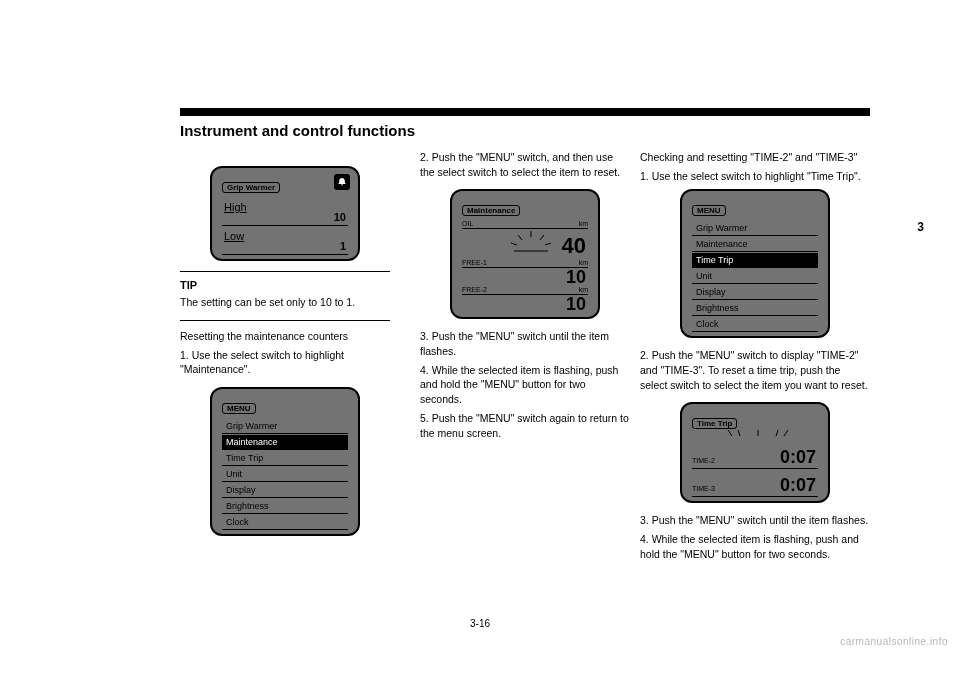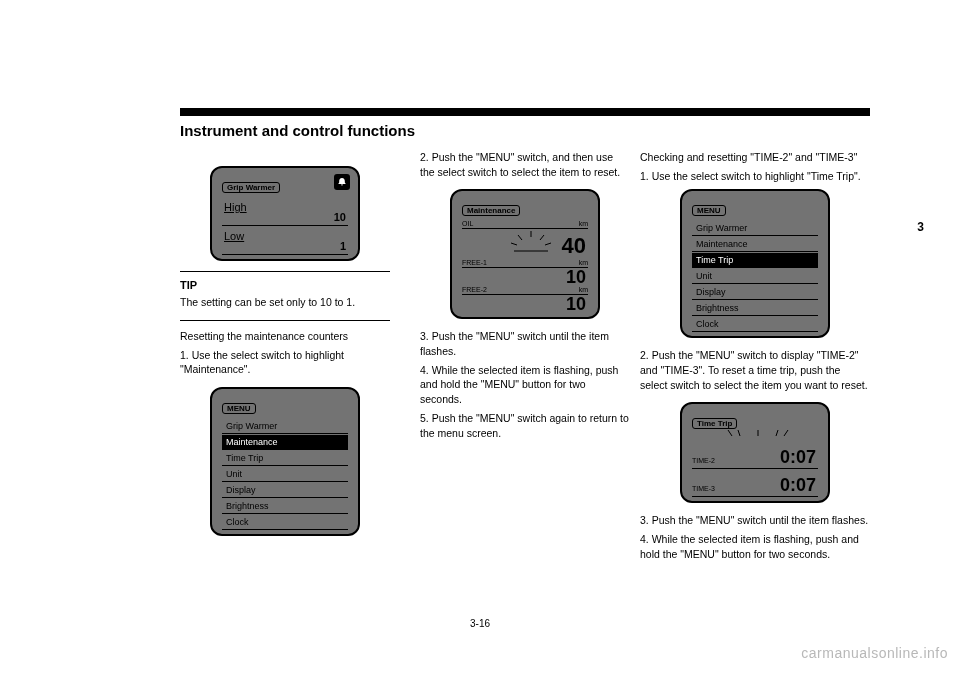--- a/index.html
+++ b/index.html
@@ -44,21 +44,21 @@
   .tt .tlbl { position: absolute; left: 0; bottom: 4px; font-size: 7px; }
   .tt .tval { position: absolute; right: 2px; bottom: 0; font-size: 18px; font-weight: 900; font-family: "Arial Black", Arial, sans-serif; }
   .tt .ticks { position: absolute; right: 10px; top: 26px; }
 
   
   .bodytext { font-size: 10.5px; line-height: 1.4; }
   .bodytext p { margin-bottom: 4px; }
   .tip { border-top: 1.5px solid #000; border-bottom: 1px solid #000; margin-top: 0; margin-bottom: 8px; padding: 4px 0 6px 0; }
   .tip .tiplabel { font-weight: bold; font-size: 11px; padding: 2px 0; display: inline-block; }
   .margin3 { position: absolute; right: 36px; top: 220px; font-weight: bold; font-size: 12px; }
-  .watermark { position: absolute; right: 12px; bottom: 18px; font-size: 14px; color: #b8b8b8; letter-spacing: 0.5px; }
+  .watermark { position: absolute; right: 12px; bottom: 32px; font-size: 10px; color: #b8b8b8; letter-spacing: 0.5px; }
   .footer { position: absolute; left: 50%; transform: translateX(-50%); bottom: 50px; font-size: 10px; }
 
   svg.ticks line { stroke: #000; stroke-width: 1; }
 </style>
 </head>
 <body>
 
 <div class="page">
 
   <div class="header-bar"></div>

